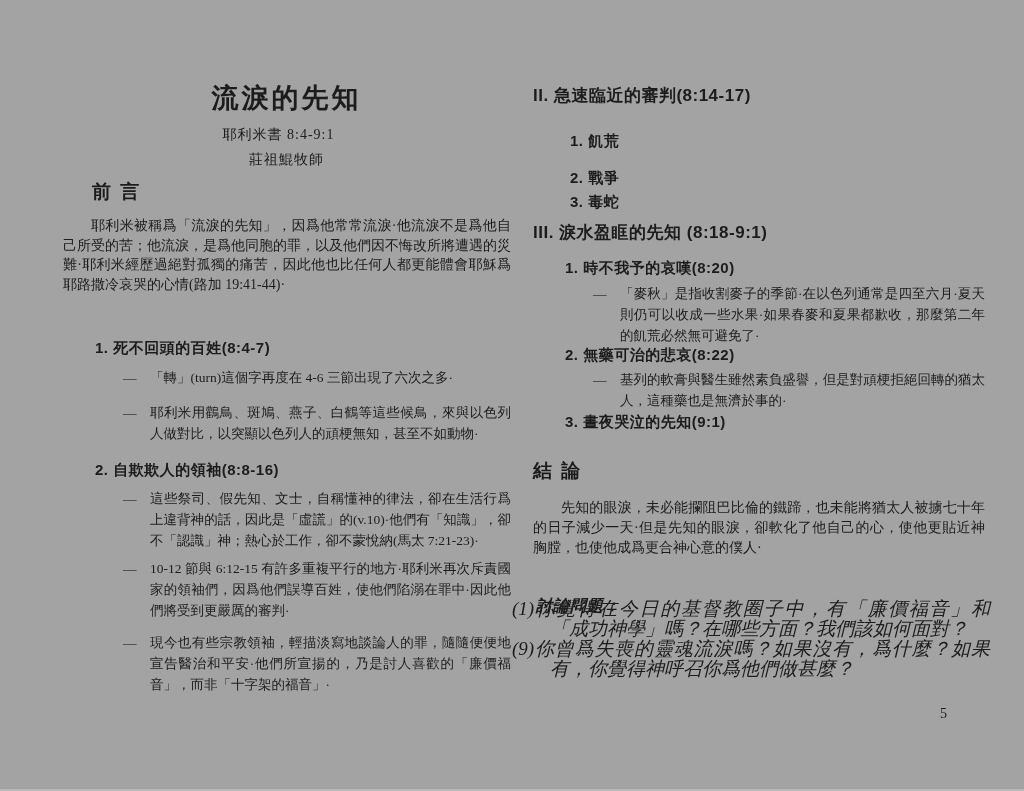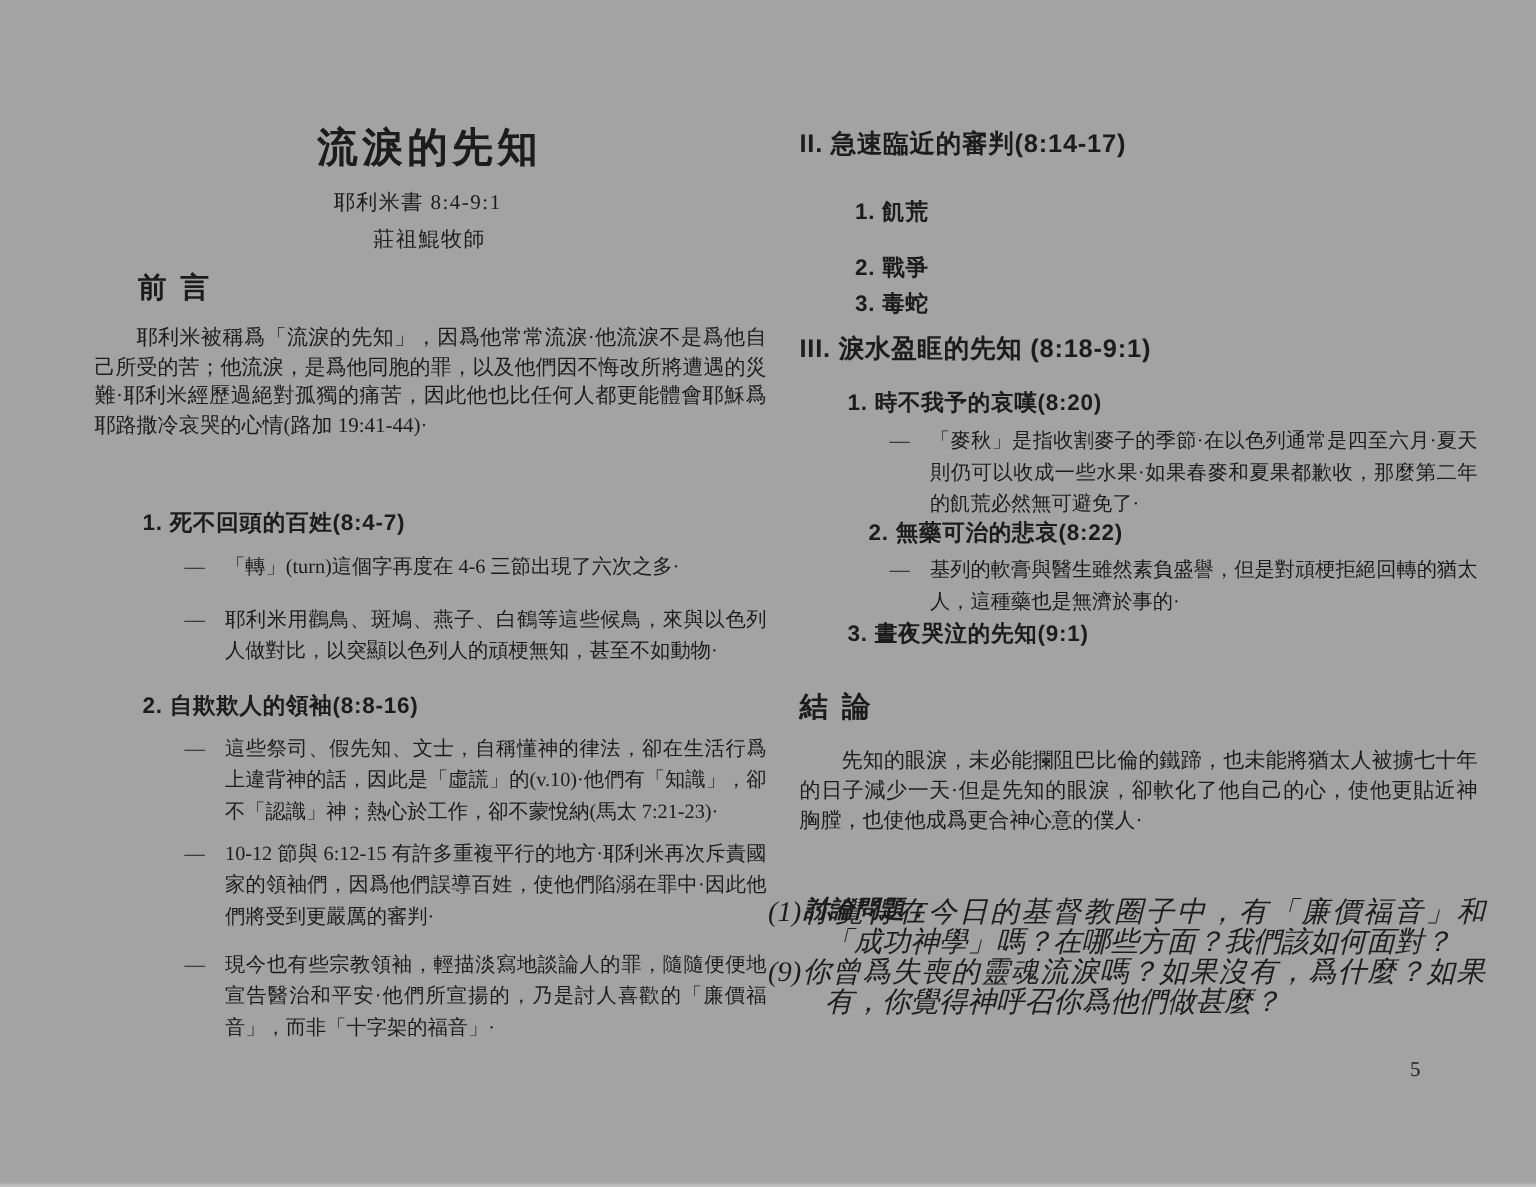--- a/index.html
+++ b/index.html
@@ -136,21 +136,21 @@
 
   <div class="abs h-roman" style="left:533px; top:221px;">III. 淚水盈眶的先知 (8:18-9:1)</div>
 
   <div class="abs h-sub" style="left:565px; top:259px;">1. 時不我予的哀嘆(8:20)</div>
 
   <div class="abs bullet" style="left:593px; top:283px; width:392px;">
     <span class="dash">—</span>
     <span class="btext">「麥秋」是指收割麥子的季節·在以色列通常是四至六月·夏天則仍可以收成一些水果·如果春麥和夏果都歉收，那麼第二年的飢荒必然無可避免了·</span>
   </div>
 
-  <div class="abs h-sub" style="left:579px; top:346px;">2. 無藥可治的悲哀(8:22)</div>
+  <div class="abs h-sub" style="left:565px; top:346px;">2. 無藥可治的悲哀(8:22)</div>
 
   <div class="abs bullet" style="left:593px; top:369px; width:392px;">
     <span class="dash">—</span>
     <span class="btext">基列的軟膏與醫生雖然素負盛譽，但是對頑梗拒絕回轉的猶太人，這種藥也是無濟於事的·</span>
   </div>
 
   <div class="abs h-sub" style="left:565px; top:413px;">3. 晝夜哭泣的先知(9:1)</div>
 
   <div class="abs h-big" style="left:533px; top:458px;">結 論</div>
 

